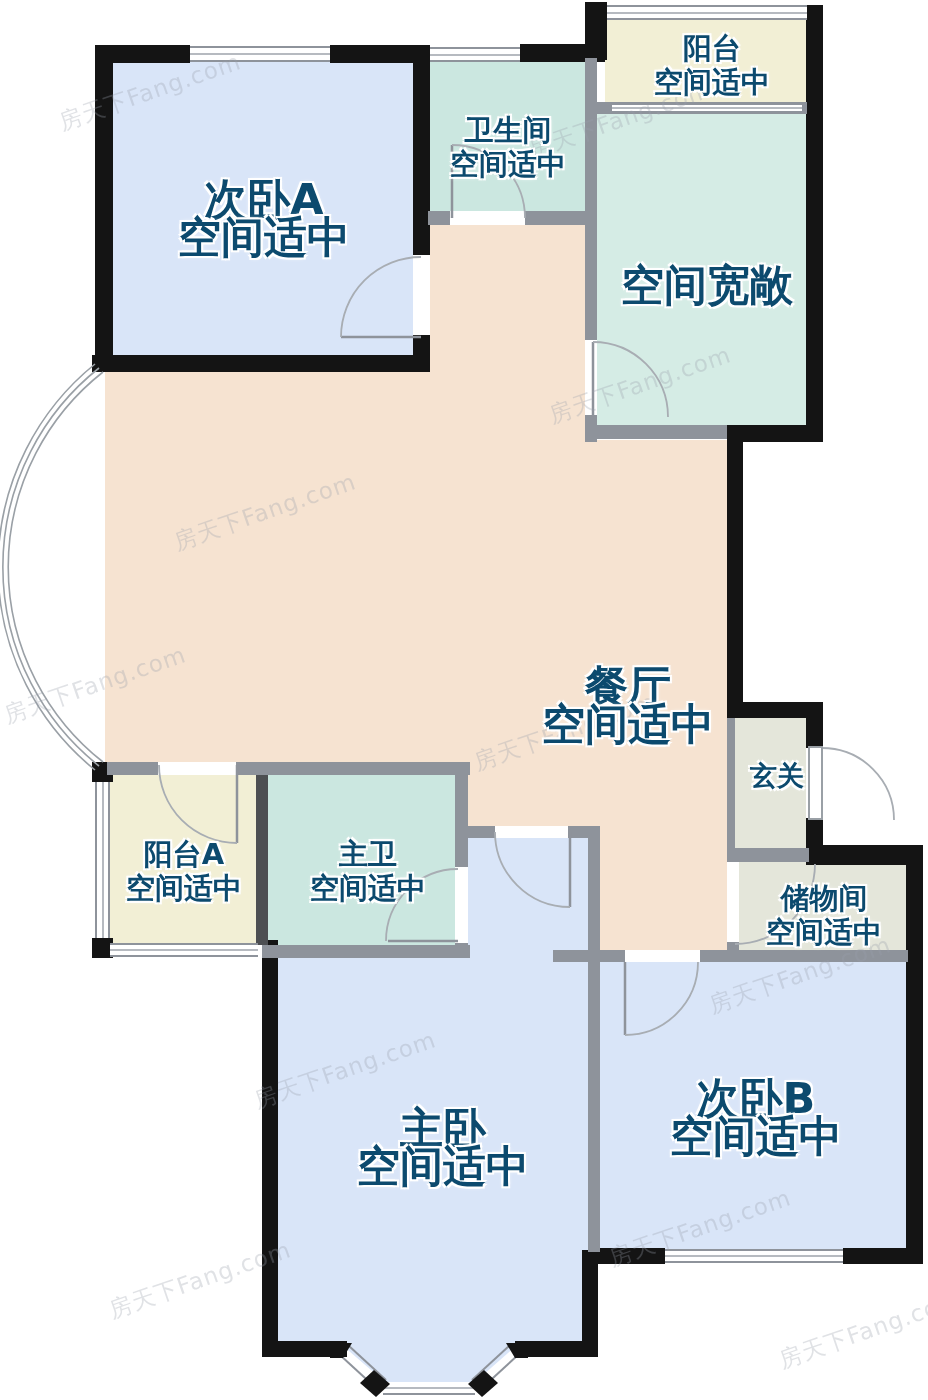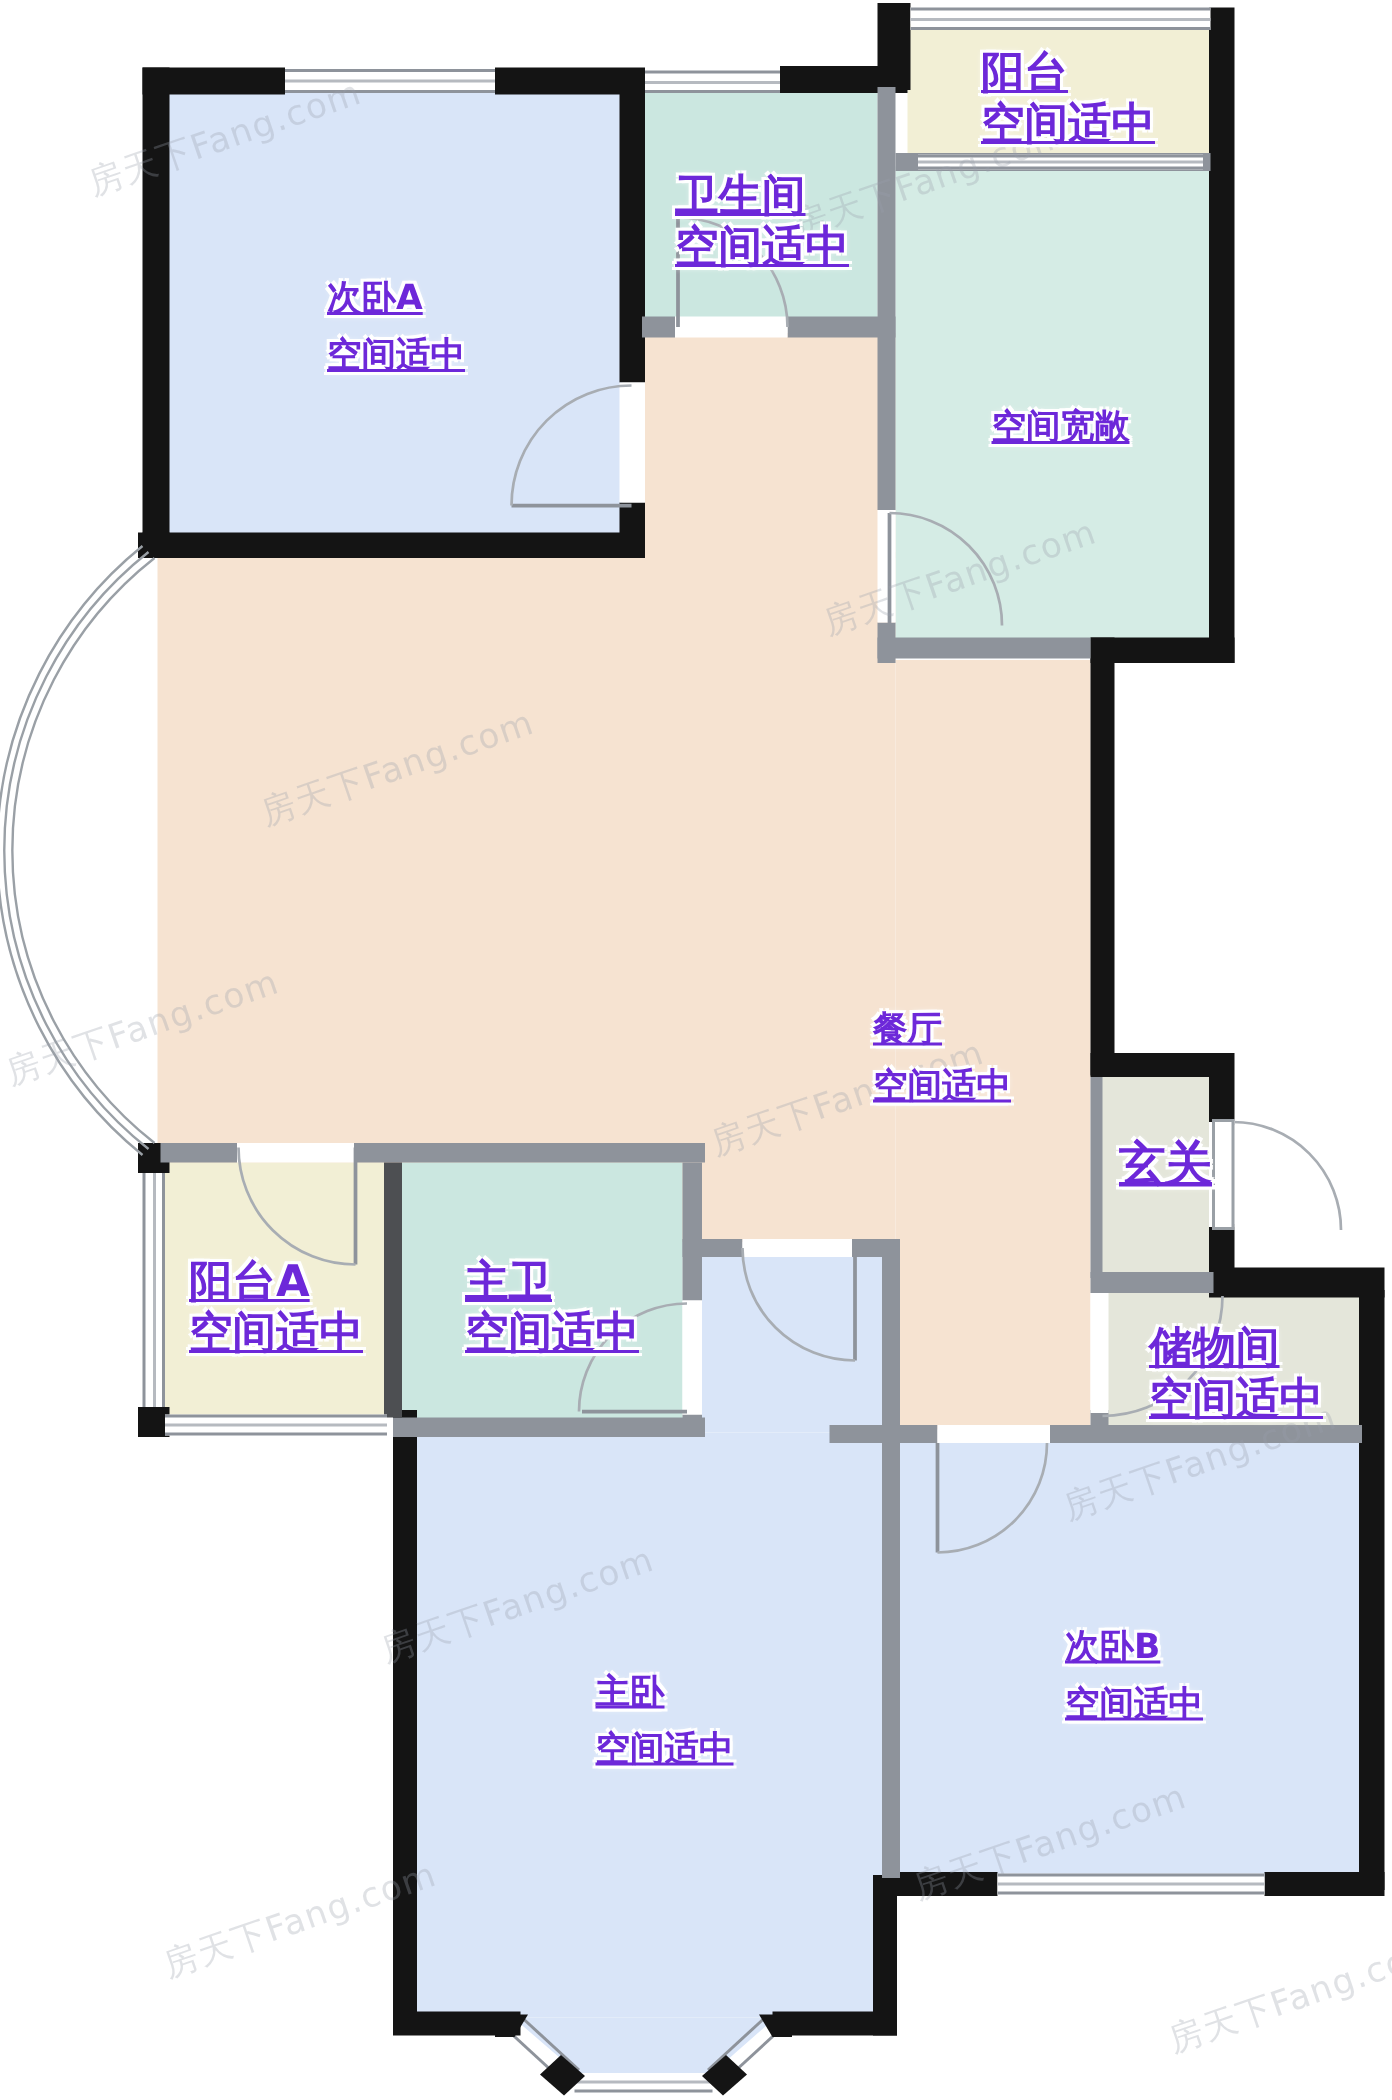--- a/index.html
+++ b/index.html
@@ -17,27 +17,27 @@
   .wd{position:absolute;background:var(--wallDark);}
   .open{position:absolute;background:#ffffff;}
   .win-h{position:absolute;background:#fff;border-top:2px solid var(--wallGray);
          border-bottom:2px solid var(--wallGray);box-sizing:border-box;}
   .win-h::after{content:"";position:absolute;left:0;right:0;top:50%;margin-top:-1px;
          height:2px;background:#b6bac0;}
   .win-v{position:absolute;background:#fff;border-left:2px solid var(--wallGray);
          border-right:2px solid var(--wallGray);box-sizing:border-box;}
   .win-v::after{content:"";position:absolute;top:0;bottom:0;left:50%;margin-left:-1px;
          width:2px;background:#b6bac0;}
-  .lbl{position:absolute;transform:translate(-50%,-50%);text-align:left;font-weight:bold;
-       color:#6d28d9;white-space:nowrap;z-index:40;
-       text-shadow:-2px -2px 0 #fff,2px -2px 0 #fff,-2px 2px 0 #fff,2px 2px 0 #fff,0 0 5px #fff;text-decoration:underline;}
+  .lbl{position:absolute;transform:translate(-50%,-50%);text-align:center;font-weight:bold;
+       color:#0c4a6e;white-space:nowrap;z-index:40;
+       text-shadow:-2px -2px 0 #fff,2px -2px 0 #fff,-2px 2px 0 #fff,2px 2px 0 #fff,0 0 5px #fff;}
   .lbl span{display:block;}
-  .lbl-lg{font-size:23px;line-height:38px;}
+  .lbl-lg{font-size:43px;line-height:38px;}
   .lbl-sm{font-size:29px;line-height:34px;}
-  .lbl-xs{font-size:31px;line-height:30px;}
+  .lbl-xs{font-size:27px;line-height:30px;}
   .wm{position:absolute;transform:translate(-50%,-50%) rotate(-19deg);font-size:23px;
       color:#9aa0ac;opacity:.30;letter-spacing:1px;white-space:nowrap;z-index:30;}
   svg.overlay{position:absolute;left:0;top:0;z-index:25;}
   .slab{position:absolute;background:#fff;border:2px solid #9aa0a6;box-sizing:border-box;z-index:26;}
 </style>
 </head>
 <body>
 
 <div id="plan">
 

